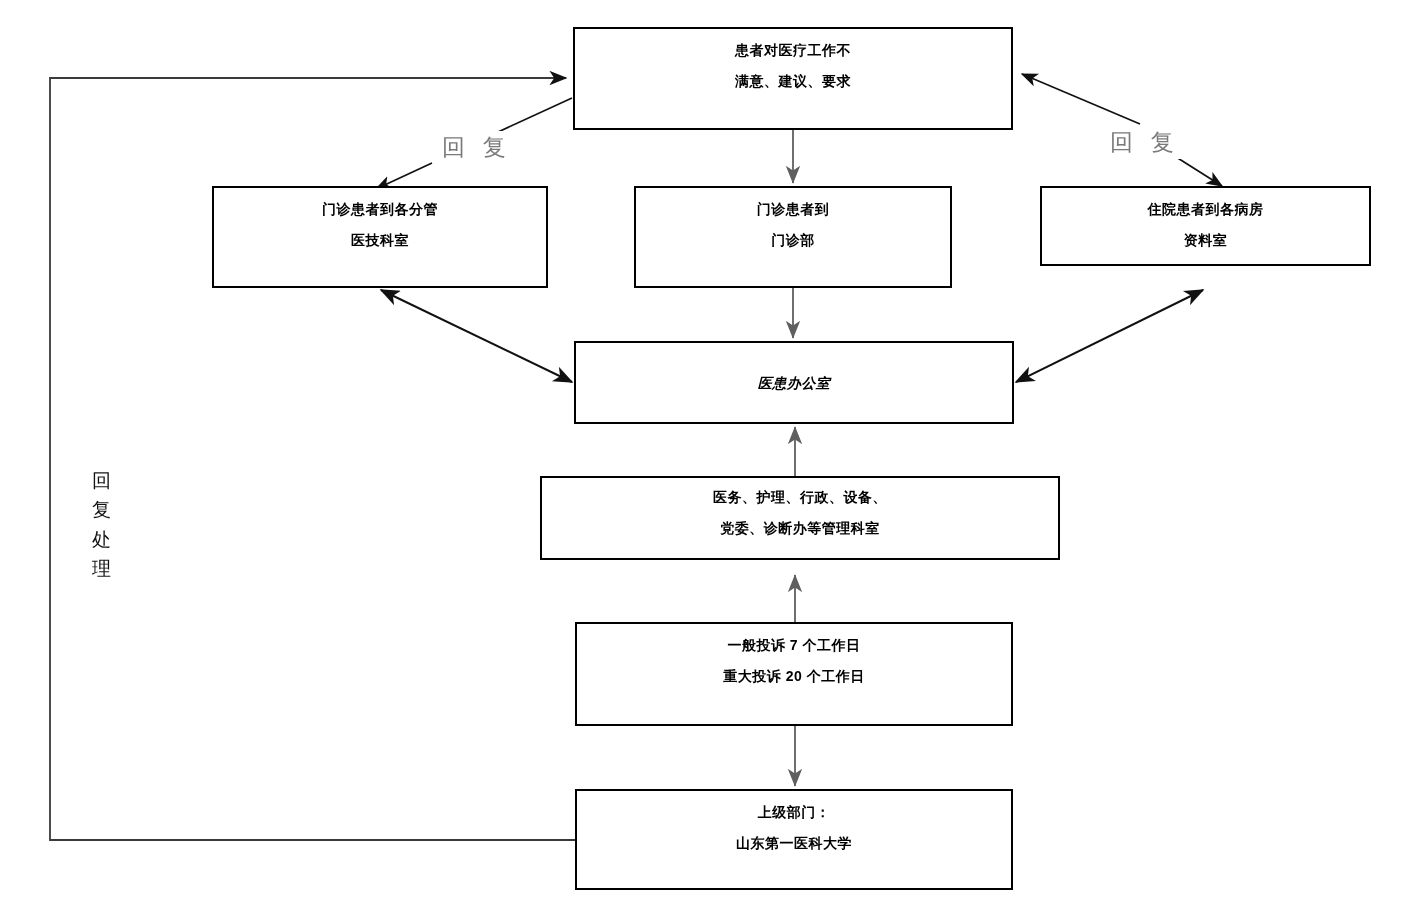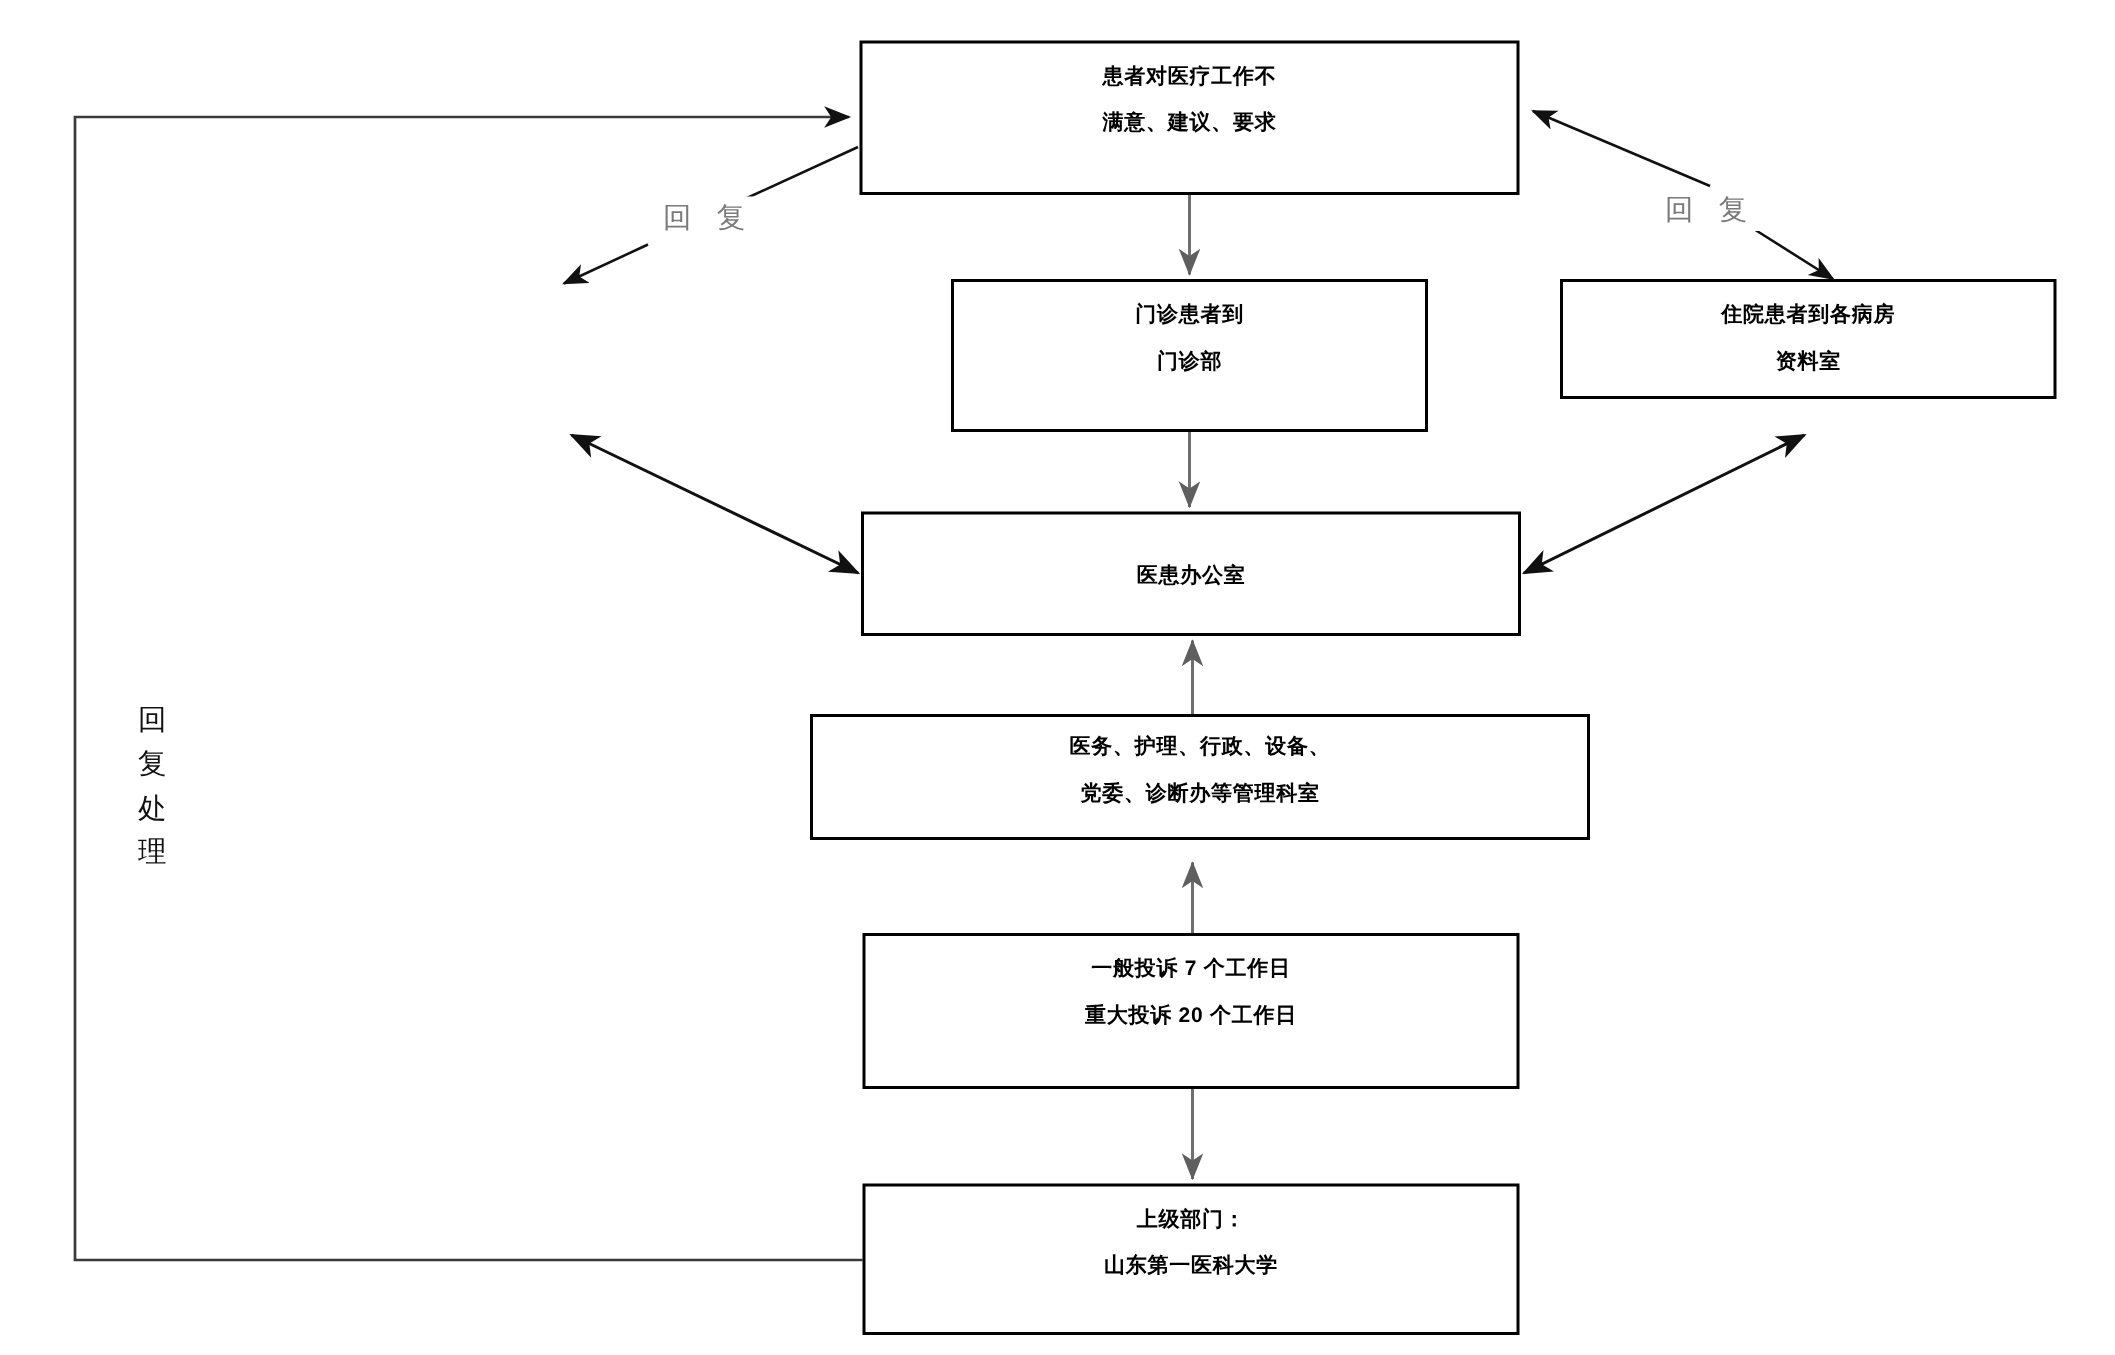--- a/index.html
+++ b/index.html
@@ -50,21 +50,21 @@
   .node.single {
     justify-content: center;
     padding-top: 0;
   }
   .node.single .line {
     margin-bottom: 0;
   }
   .edge-label {
     position: absolute;
     font-family: "Liberation Serif", "DejaVu Serif", serif;
-    font-size: 19px;
+    font-size: 23px;
     color: #7a7a7a;
     letter-spacing: 6px;
     white-space: nowrap;
     background: #ffffff;
     padding: 1px 4px;
     z-index: 3;
   }
   .vertical-label {
     position: absolute;
     font-family: "Liberation Serif", "DejaVu Serif", serif;
@@ -118,32 +118,36 @@
     <line x1="795" y1="622" x2="795" y2="575" stroke="#6f6f6f" stroke-width="2" marker-end="url(#ah-gray)"></line>
 
     <line x1="795" y1="726" x2="795" y2="786" stroke="#6f6f6f" stroke-width="2" marker-end="url(#ah-gray)"></line>
   </svg>
 
   <div class="node" style="left:573px; top:27px; width:440px; height:103px;">
     <div class="line">患者对医疗工作不</div>
     <div class="line">满意、建议、要求</div>
   </div>
 
+  <div class="node" style="left:212px; top:186px; width:336px; height:102px;">
+    <div class="line">门诊患者到各分管</div>
+    <div class="line">医技科室</div>
+  </div>
 
   <div class="node" style="left:634px; top:186px; width:318px; height:102px;text-align:right;">
     <div class="line">门诊患者到</div>
     <div class="line">门诊部</div>
   </div>
 
   <div class="node" style="left:1040px; top:186px; width:331px; height:80px;">
     <div class="line">住院患者到各病房</div>
     <div class="line">资料室</div>
   </div>
 
-  <div class="node single" style="left:574px; top:341px; width:440px; height:83px;">
+  <div class="node single" style="left:574px; top:341px; width:440px; height:83px;font-style:italic;">
     <div class="line">医患办公室</div>
   </div>
 
   <div class="node" style="left:540px; top:476px; width:520px; height:84px; padding-top:12px;">
     <div class="line">医务、护理、行政、设备、</div>
     <div class="line">党委、诊断办等管理科室</div>
   </div>
 
   <div class="node" style="left:575px; top:622px; width:438px; height:104px;">
     <div class="line">一般投诉 7 个工作日</div>

